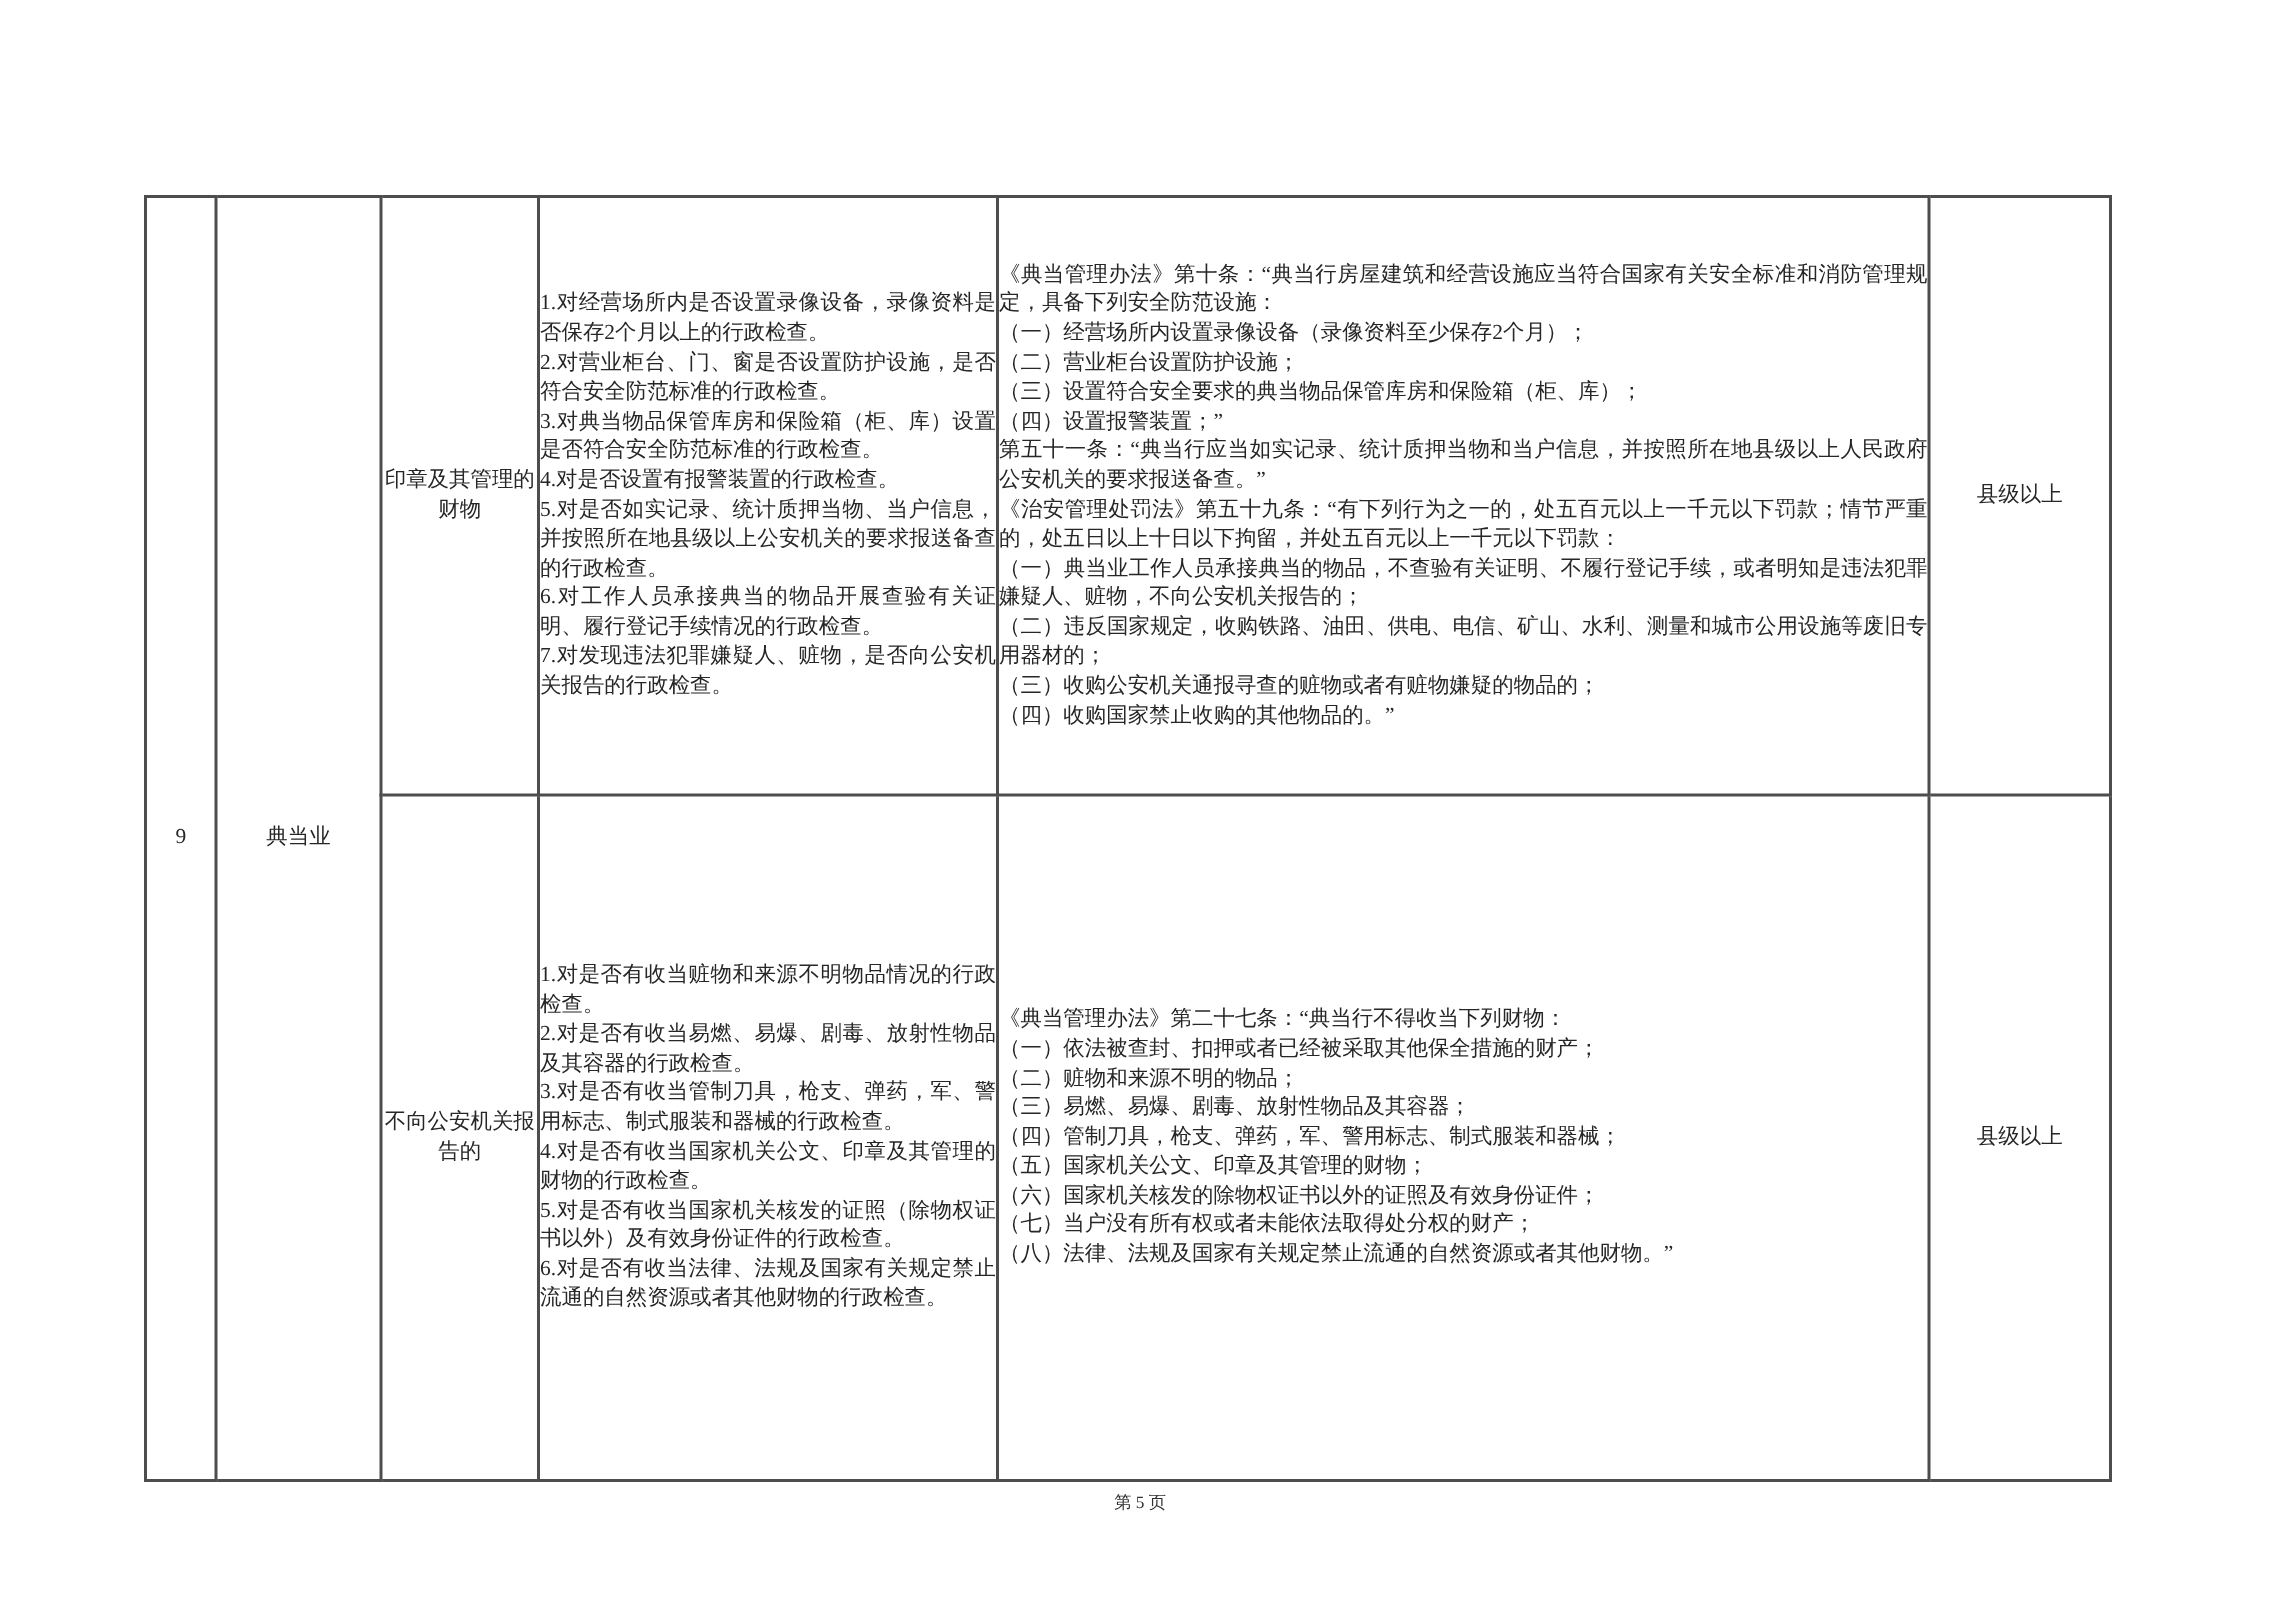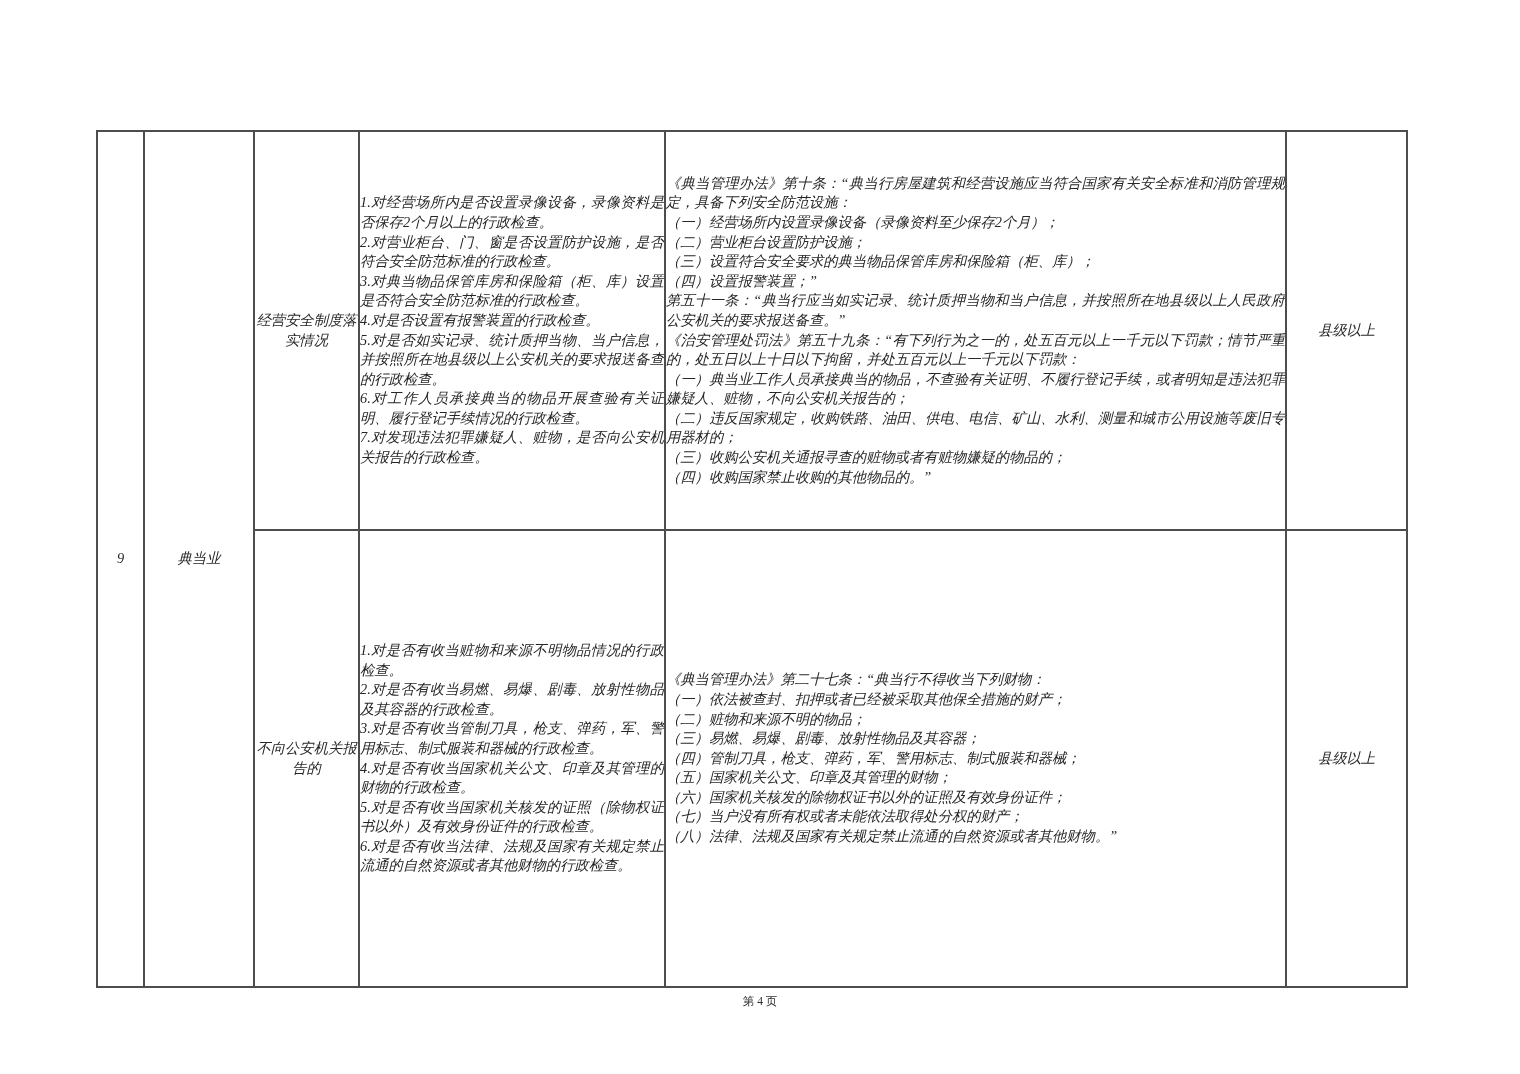--- a/index.html
+++ b/index.html
@@ -29,21 +29,20 @@
     table-layout: fixed;
   }
   table.grid td {
     border: 2px solid #4d4d4d;
     vertical-align: middle;
     font-size: 14.3px;
     line-height: 19.6px;
     padding: 0;
     overflow: hidden;
     word-break: break-all;
-    font-style: italic;
   }
   tr.row-1 { height: 399px; }
   tr.row-2 { height: 457px; }
   td.center {
     text-align: center;
     padding: 0 1px;
   }
   td.text {
     text-align: justify;
     white-space: pre-wrap;
@@ -70,21 +69,21 @@
       <col style="width:110px">
       <col style="width:105px">
       <col style="width:306px">
       <col style="width:621px">
       <col style="width:121px">
     </colgroup>
     <tbody>
       <tr class="row-1">
         <td class="center" rowspan="2">9</td>
         <td class="center" rowspan="2">典当业</td>
-        <td class="center">经营安全制度落实情况</td>
+        <td class="center">印章及其管理的财物</td>
         <td class="text">1.对经营场所内是否设置录像设备，录像资料是否保存2个月以上的行政检查。
 2.对营业柜台、门、窗是否设置防护设施，是否符合安全防范标准的行政检查。
 3.对典当物品保管库房和保险箱（柜、库）设置是否符合安全防范标准的行政检查。
 4.对是否设置有报警装置的行政检查。
 5.对是否如实记录、统计质押当物、当户信息，并按照所在地县级以上公安机关的要求报送备查的行政检查。
 6.对工作人员承接典当的物品开展查验有关证明、履行登记手续情况的行政检查。
 7.对发现违法犯罪嫌疑人、赃物，是否向公安机关报告的行政检查。</td>
         <td class="text">《典当管理办法》第十条：“典当行房屋建筑和经营设施应当符合国家有关安全标准和消防管理规定，具备下列安全防范设施：
 （一）经营场所内设置录像设备（录像资料至少保存2个月）；
 （二）营业柜台设置防护设施；
@@ -113,15 +112,15 @@
 （四）管制刀具，枪支、弹药，军、警用标志、制式服装和器械；
 （五）国家机关公文、印章及其管理的财物；
 （六）国家机关核发的除物权证书以外的证照及有效身份证件；
 （七）当户没有所有权或者未能依法取得处分权的财产；
 （八）法律、法规及国家有关规定禁止流通的自然资源或者其他财物。”</td>
         <td class="center">县级以上</td>
       </tr>
     </tbody>
   </table>
 
-  <div class="footer">第 4 页</div>
+  <div class="footer">第 5 页</div>
 
 </div>
 
 </body></html>

